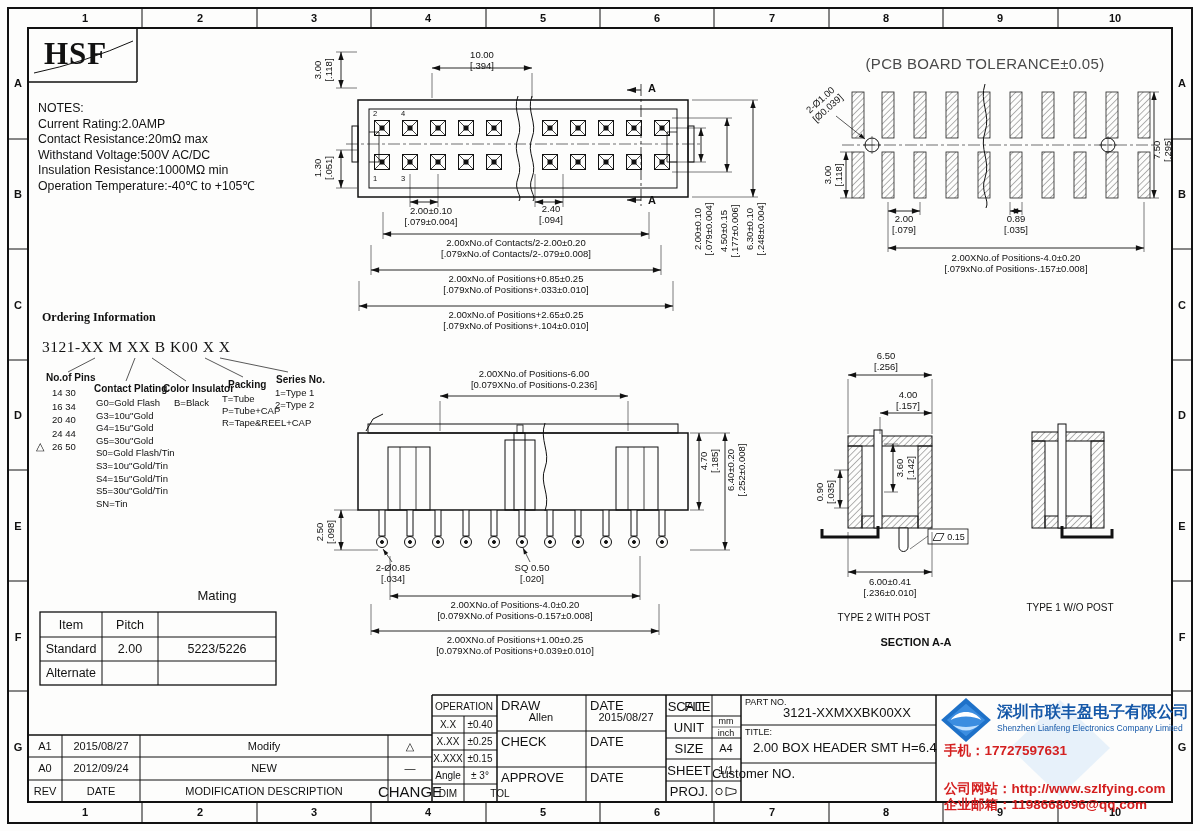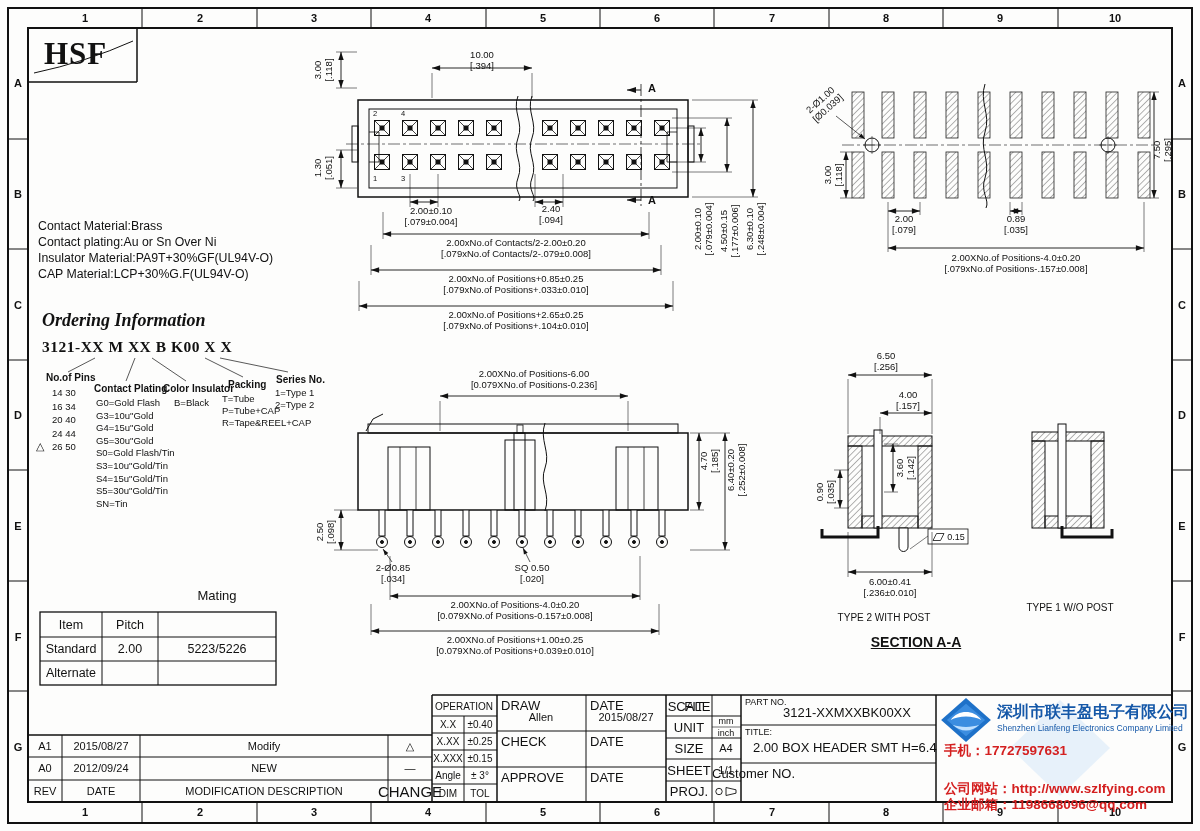--- a/index.html
+++ b/index.html
@@ -10,27 +10,27 @@
   .c{position:absolute;transform:translate(-50%,-50%);text-align:center;white-space:nowrap;}
   .gc{position:absolute;transform:translate(-50%,-50%);font-size:11px;font-weight:bold;}
   .dim{position:absolute;transform:translate(-50%,-50%);text-align:center;font-size:9.5px;
        line-height:1.18;white-space:nowrap;}
   .dim span{display:block;}
   .dim.v{transform:translate(-50%,-50%) rotate(-90deg);}
   .dim.d45{transform:translate(-50%,-50%) rotate(-42deg);}
   .tb span{display:block;}
   .notes{font-size:12.3px;line-height:15.5px;}
   .mats{font-size:12.3px;line-height:16px;}
-  .ordtitle{font-family:"Liberation Serif",serif;font-weight:bold;font-style:italic;font-size:18px;}
-  .partcode{font-family:"Liberation Serif",serif;font-weight:bold;font-size:15.5px;letter-spacing:.5px;}
+  .ordtitle{font-family:"Liberation Serif",serif;font-weight:bold;font-size:12px;}
+  .partcode{font-family:"Liberation Serif",serif;font-weight:normal;font-size:15.5px;letter-spacing:.5px;}
   .colhead{font-size:10px;font-weight:bold;}
   .colitems{font-size:9.5px;line-height:12.6px;}
   .small10{font-size:10px;} .small11{font-size:11px;} .small9{font-size:9px;}
   .tbl-label{font-size:13px;} .tbl-val{font-size:11px;}
-  .sec-label{font-size:10px;} .secaa{font-size:14px;font-weight:bold;text-decoration:underline;}
+  .sec-label{font-size:10px;} .secaa{font-size:11px;font-weight:bold;}
   .pinnum{font-size:7.5px;}
   .logo-text{font-family:"Liberation Serif",serif;font-weight:bold;font-size:31px;letter-spacing:1px;}
   .pcbhead{font-size:15px;color:#4a4a4a;letter-spacing:.3px;}
   .cn{font-size:16px;font-weight:bold;color:#1558a8;}
   .en{font-size:8.5px;color:#1558a8;}
   .red{font-size:13.5px;font-weight:bold;color:#d42020;}
 </style>
 </head>
 <body>
 
@@ -401,26 +401,29 @@
 <span class="gc" style="left:18px;top:747px">G</span>
 <span class="gc" style="left:1182px;top:83px">A</span>
 <span class="gc" style="left:1182px;top:194px">B</span>
 <span class="gc" style="left:1182px;top:305px">C</span>
 <span class="gc" style="left:1182px;top:415px">D</span>
 <span class="gc" style="left:1182px;top:526px">E</span>
 <span class="gc" style="left:1182px;top:637px">F</span>
 <span class="gc" style="left:1182px;top:747px">G</span>
 
 <div class="lbl logo-text" style="left:44px;top:36px">HSF</div>
-
-<div class="lbl mats tb" style="left:38px;top:218px">
-  <span>Contact Material:Brass</span>
-  <span>Contact plating:Au or Sn Over Ni</span>
-  <span>Insulator Material:PA9T+30%GF(UL94V-O)</span>
-  <span>CAP Material:LCP+30%G.F(UL94V-O)</span>
+<div class="c pcbhead" style="left:985px;top:63px">(PCB BOARD TOLERANCE±0.05)</div>
+
+<div class="lbl notes tb" style="left:38px;top:101px">
+  <span>NOTES:</span>
+  <span>Current Rating:2.0AMP</span>
+  <span>Contact Resistance:20mΩ  max</span>
+  <span>Withstand Voltage:500V AC/DC</span>
+  <span>Insulation Resistance:1000MΩ min</span>
+  <span>Operation Temperature:-40℃ to +105℃</span>
 </div>
 
 <div class="lbl ordtitle" style="left:42px;top:310px">Ordering Information</div>
 <div class="lbl partcode" style="left:42px;top:338px">3121-XX M XX B K00 X X</div>
 <div class="lbl colhead" style="left:46px;top:372px">No.of Pins</div>
 <div class="lbl colitems tb" style="left:52px;top:386px;line-height:13.5px">
   <span>14  30</span>
   <span>16  34</span>
   <span>20  40</span>
   <span>24  44</span>
@@ -611,21 +614,21 @@
 <div class="c small10" style="left:464px;top:706px">OPERATION</div>
 <div class="c small10" style="left:448px;top:724px">X.X</div>
 <div class="c small10" style="left:480px;top:724px">±0.40</div>
 <div class="c small10" style="left:448px;top:741px">X.XX</div>
 <div class="c small10" style="left:480px;top:741px">±0.25</div>
 <div class="c small10" style="left:448px;top:758px">X.XXX</div>
 <div class="c small10" style="left:480px;top:758px">±0.15</div>
 <div class="c small10" style="left:448px;top:775px">Angle</div>
 <div class="c small10" style="left:480px;top:775px">± 3°</div>
 <div class="c small10" style="left:448px;top:793px">DIM</div>
-<div class="c small10" style="left:480px;top:793px">TOL</div>
+<div class="c small10" style="left:500px;top:793px">TOL</div>
 
 <div class="lbl tbl-label" style="left:501px;top:698px">DRAW</div>
 <div class="c tbl-val" style="left:541px;top:717px">Allen</div>
 <div class="lbl tbl-label" style="left:590px;top:698px">DATE</div>
 <div class="c tbl-val" style="left:626px;top:717px">2015/08/27</div>
 <div class="lbl tbl-label" style="left:501px;top:734px">CHECK</div>
 <div class="lbl tbl-label" style="left:590px;top:734px">DATE</div>
 <div class="lbl tbl-label" style="left:501px;top:770px">APPROVE</div>
 <div class="lbl tbl-label" style="left:590px;top:770px">DATE</div>
 

